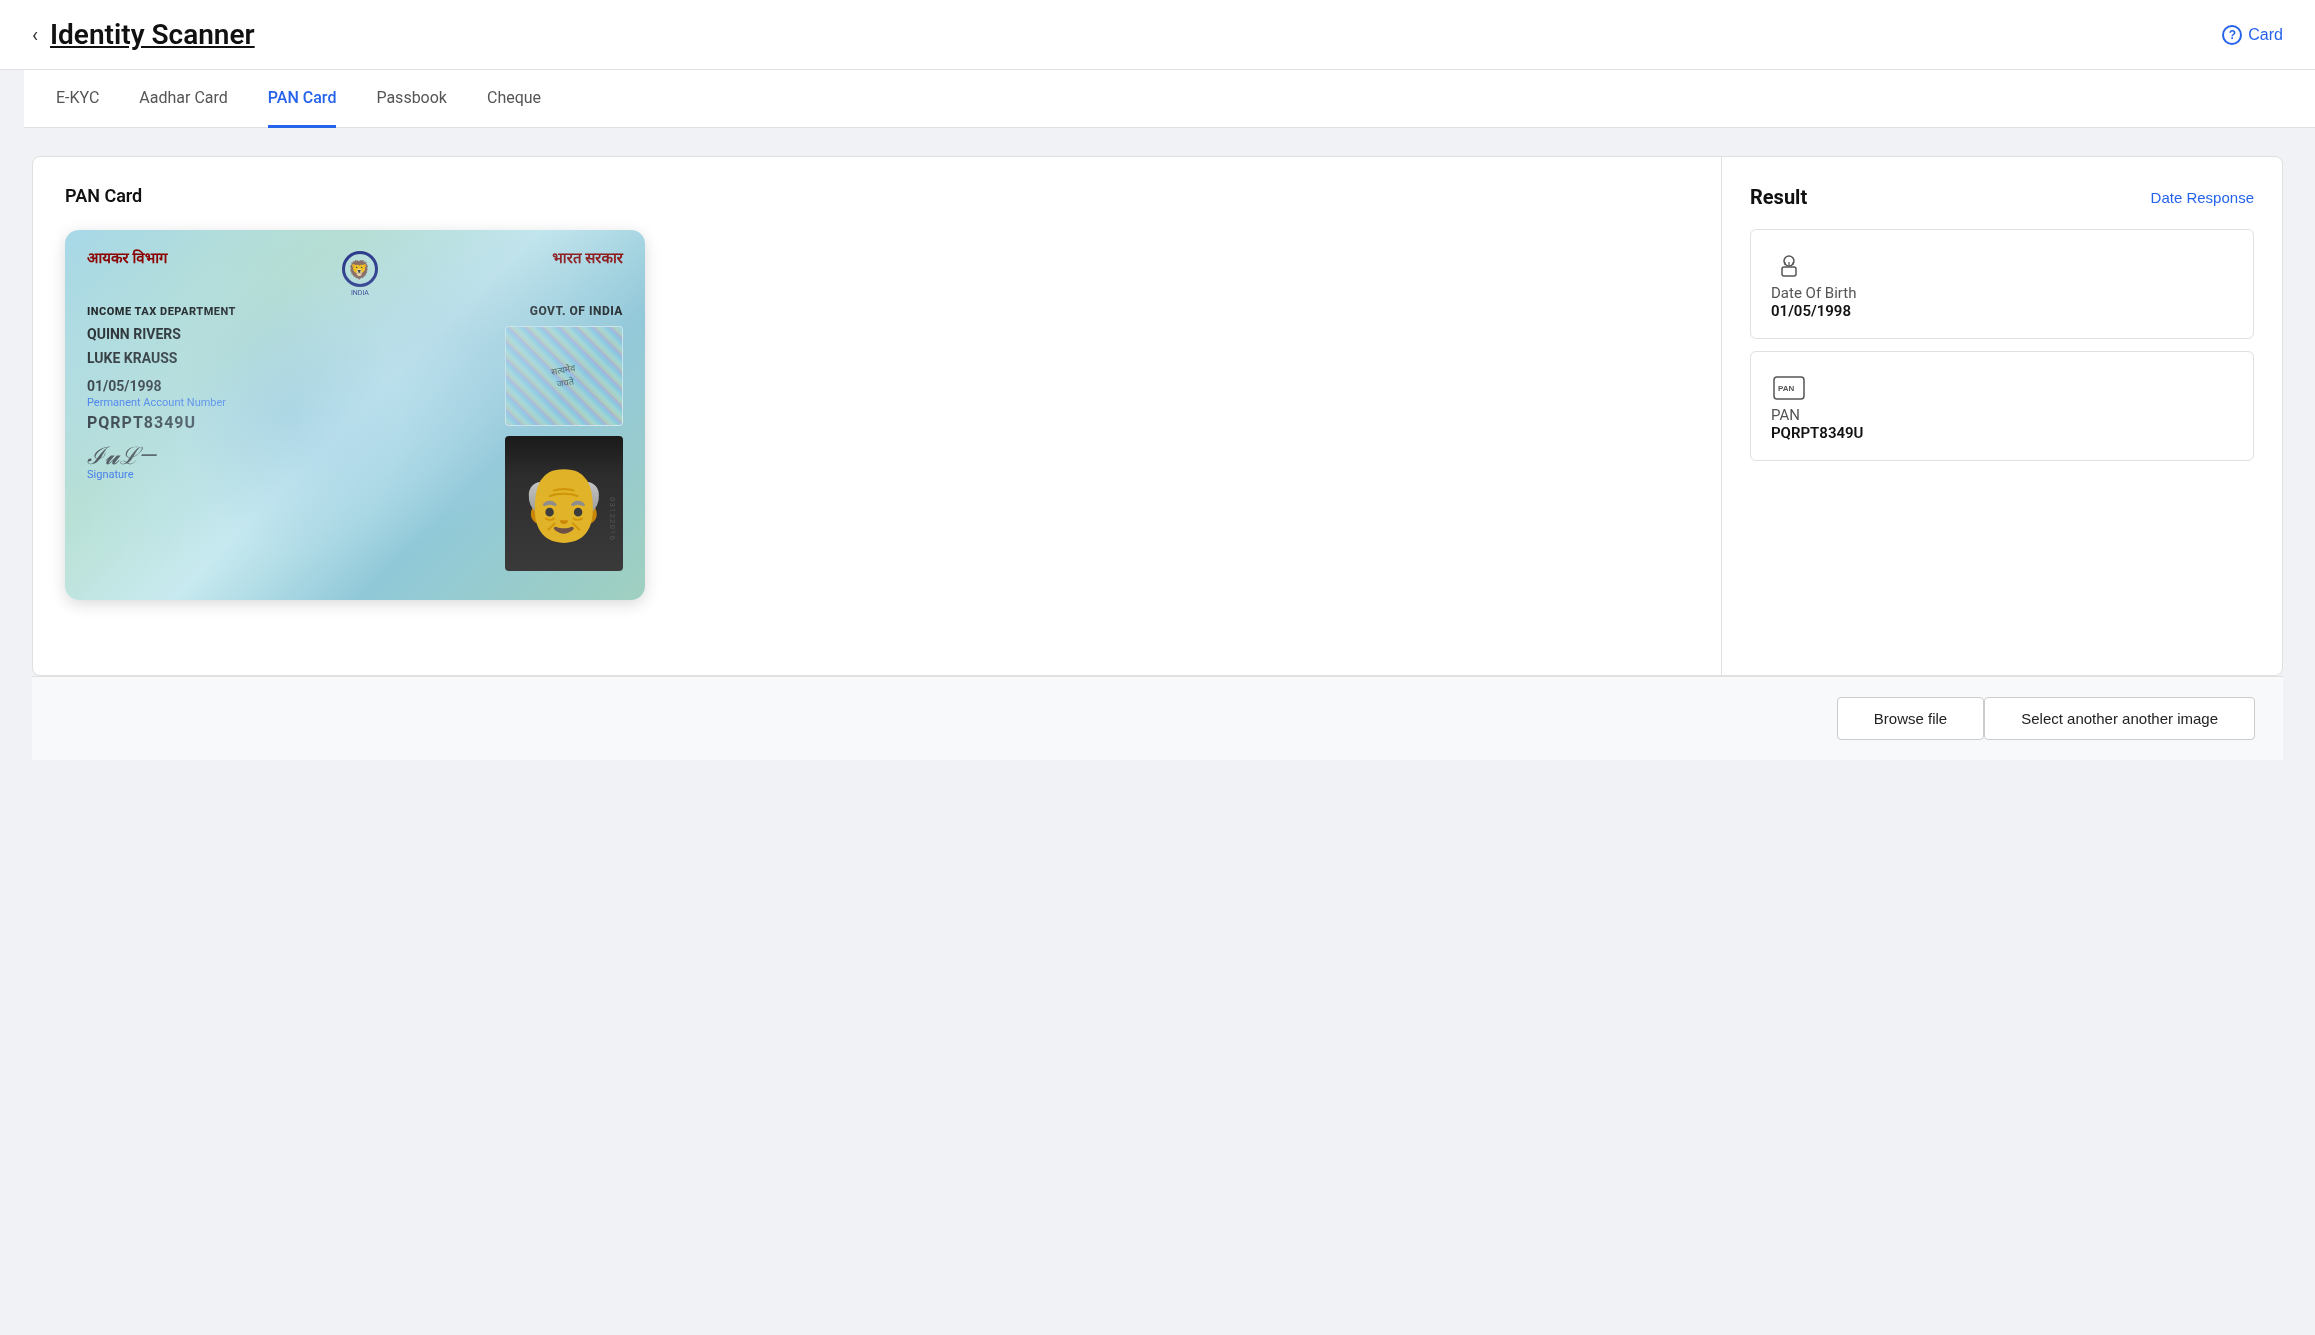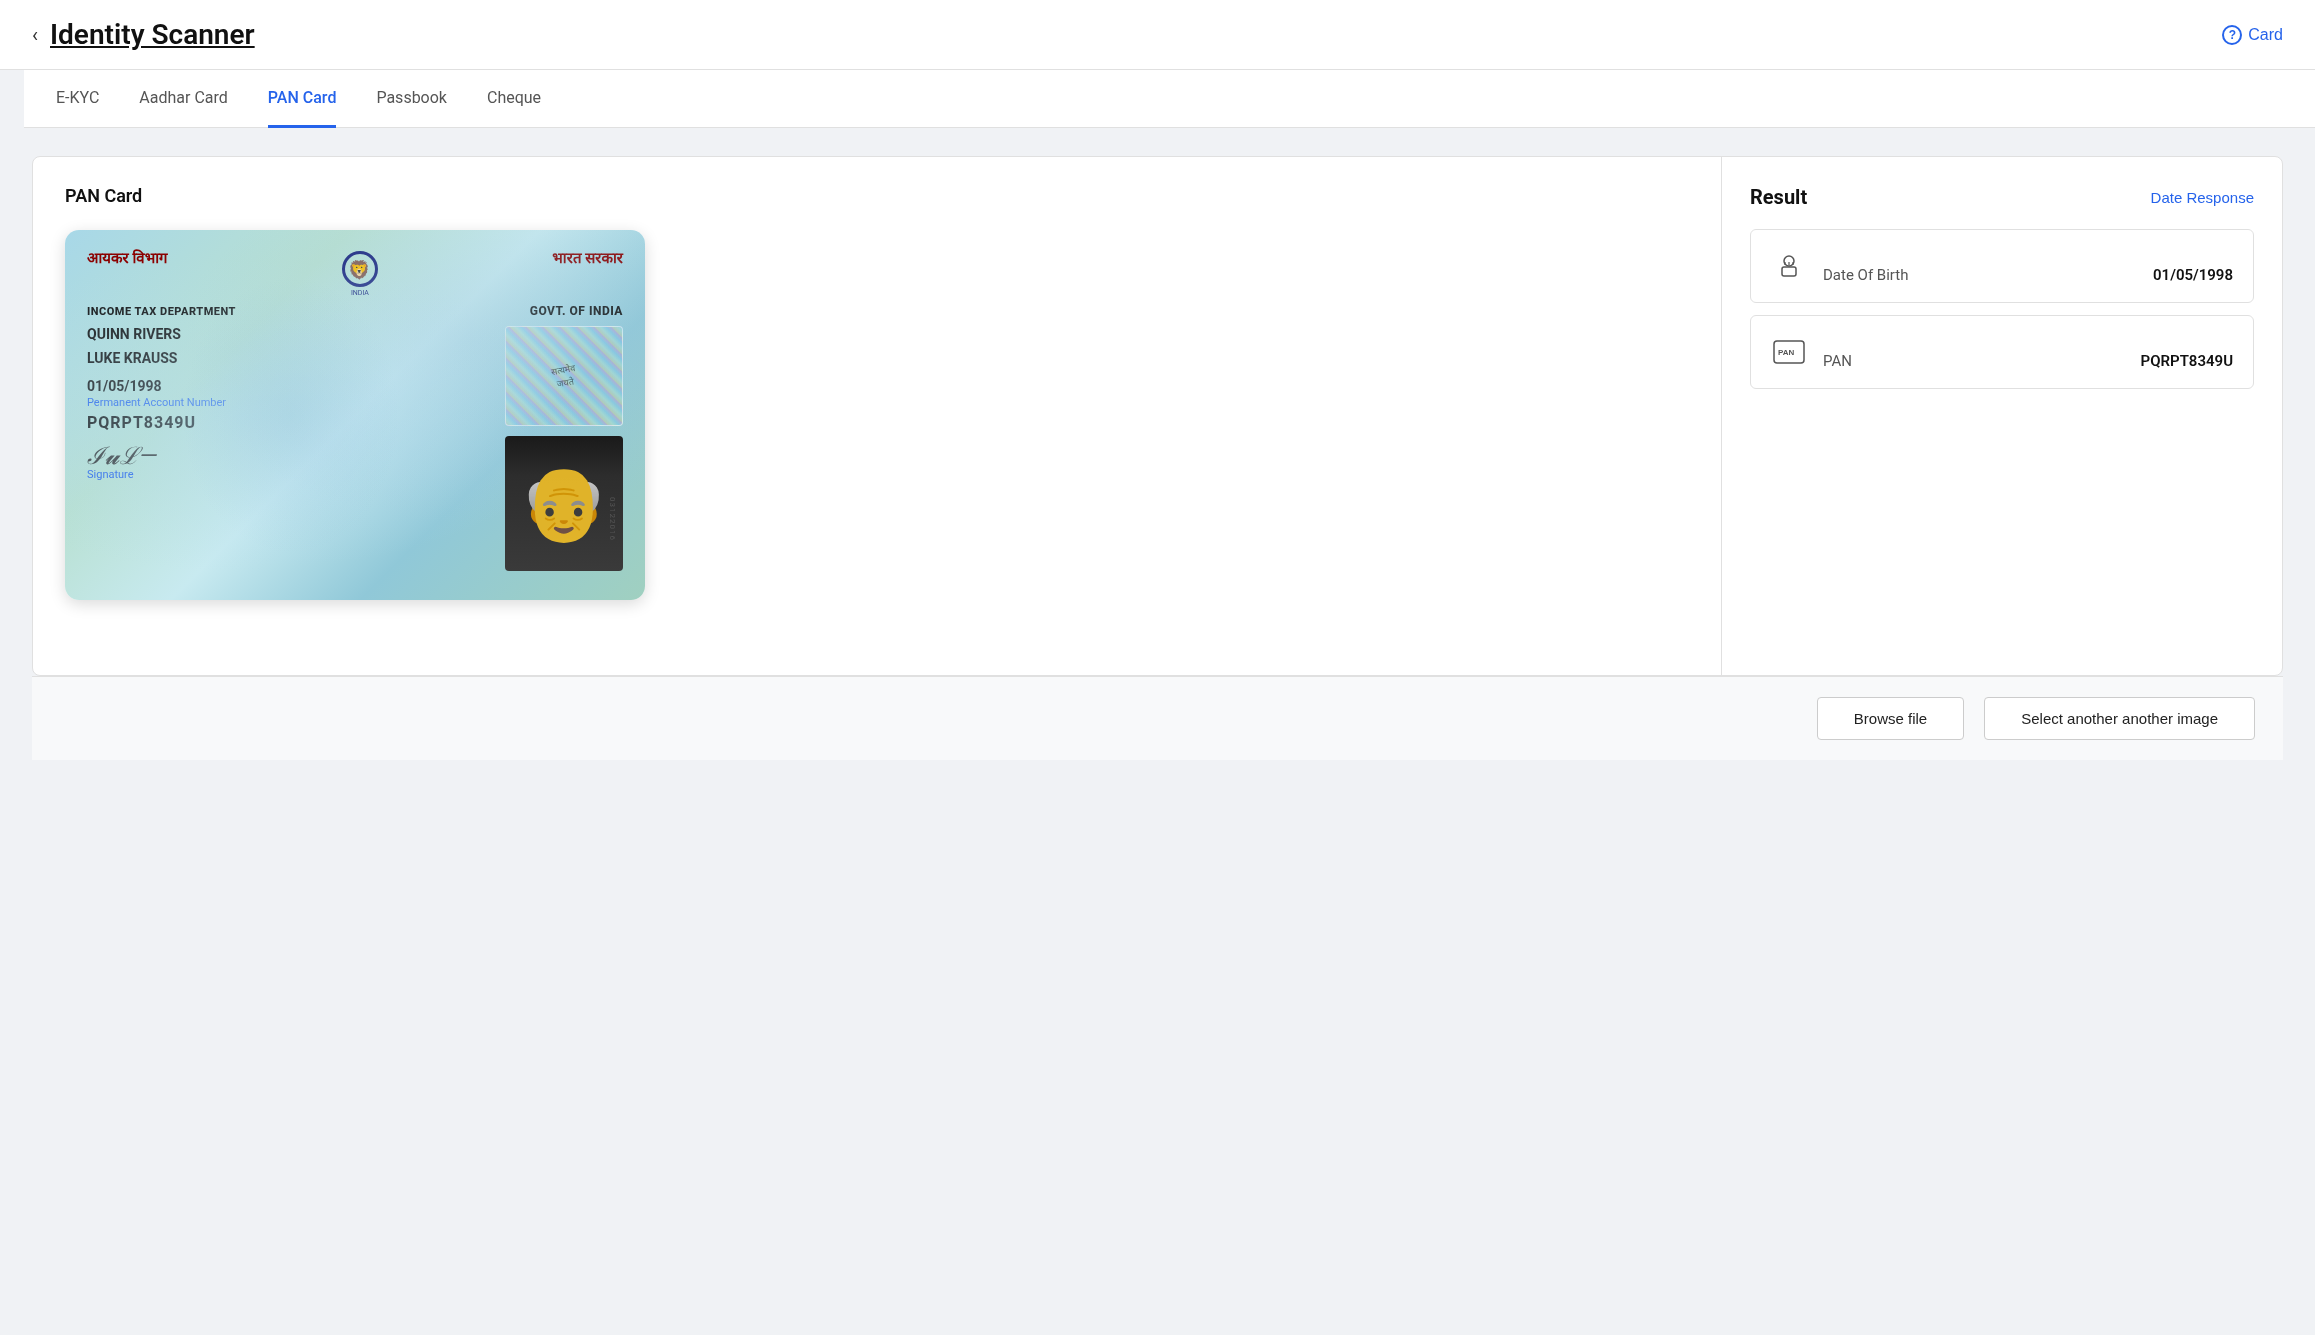--- a/index.html
+++ b/index.html
@@ -341,22 +341,22 @@
       background: none;
       border: none;
     }
 
     .result-item {
       border: 1px solid #e0e0e0;
       border-radius: 6px;
       padding: 18px 20px;
       margin-bottom: 12px;
       display: flex;
-      align-items: flex-end;
-      gap: 16px;
+      align-items: flex-start;
+      flex-direction: column;
     }
     .result-icon {
       width: 36px;
       height: 36px;
       display: flex;
       align-items: center;
       justify-content: center;
       flex-shrink: 0;
     }
     .result-label {
@@ -370,21 +370,21 @@
       color: #111;
     }
 
     
     .bottom-bar {
       background: #f8f9fa;
       border-top: 1px solid #e0e0e0;
       padding: 20px 28px;
       display: flex;
       justify-content: flex-end;
-      gap: 20px;
+      gap: 0;
     }
     .btn-outline {
       padding: 12px 36px;
       border: 1px solid #ccc;
       background: #fff;
       border-radius: 4px;
       font-size: 15px;
       cursor: pointer;
       color: #222;
     }

